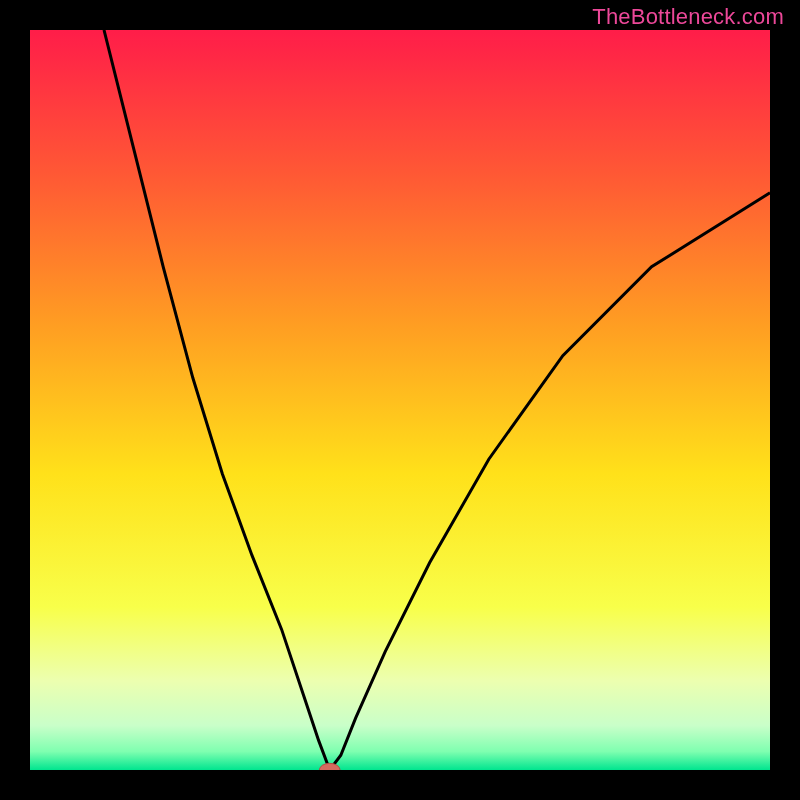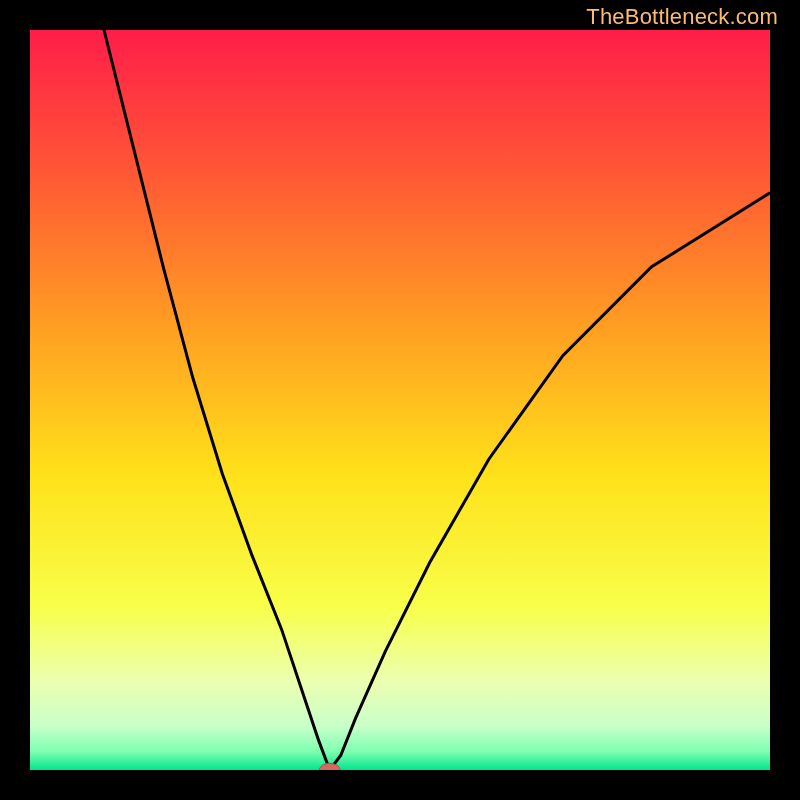--- a/index.html
+++ b/index.html
@@ -13,22 +13,22 @@
   }
   .frame {
     position: relative;
     width: 800px;
     height: 800px;
     background: #000;
   }
   .watermark {
     position: absolute;
     top: 4px;
-    right: 22px;
-    color: #fdba74;
+    right: 16px;
+    color: #ec4899;
     font-size: 22px;
     font-weight: 500;
     letter-spacing: 0.2px;
     user-select: none;
   }
   .plot {
     position: absolute;
     left: 30px;
     top: 30px;
     width: 740px;

